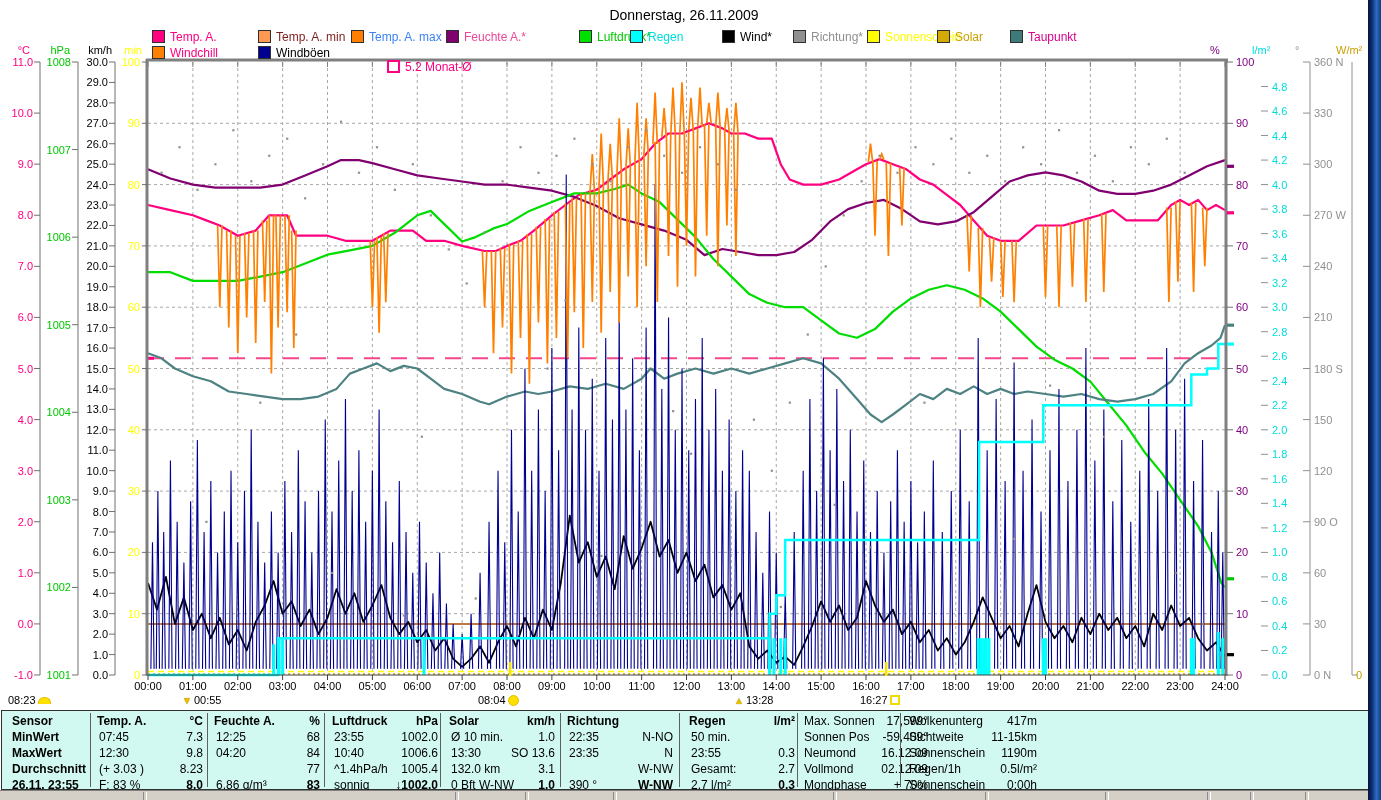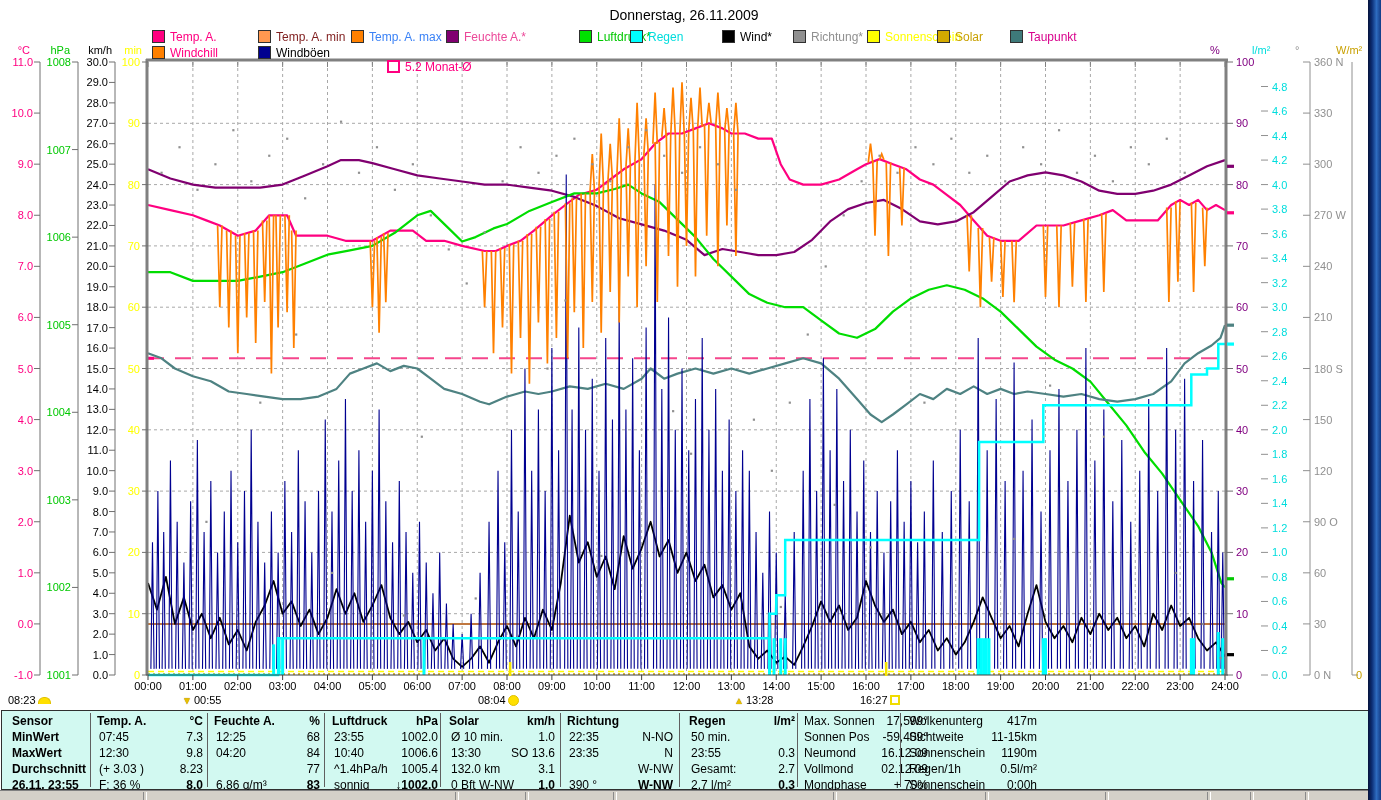--- a/index.html
+++ b/index.html
@@ -820,21 +820,21 @@
       <div class="tcell b" style="top: 51px; left: 10px;">Durchschnitt</div>
       <div class="tcell b" style="top: 67px; left: 10px;">26.11. 23:55</div>
       <div class="tcell b" style="top: 3px; left: 95px;">Temp. A.</div>
       <div class="tcell b" style="top: 3px; right: 1165px;">°C</div>
       <div class="tcell" style="top: 19px; left: 97px;">07:45</div>
       <div class="tcell" style="top: 19px; right: 1165px; margin-left: 32px;">7.3</div>
       <div class="tcell" style="top: 35px; left: 97px;">12:30</div>
       <div class="tcell" style="top: 35px; right: 1165px;">9.8</div>
       <div class="tcell" style="top: 51px; left: 97px;">(+ 3.03 )</div>
       <div class="tcell" style="top: 51px; right: 1165px;">8.23</div>
-      <div class="tcell" style="top: 67px; left: 97px;">F: 36 %</div>
+      <div class="tcell" style="top: 67px; left: 97px;">F: 83 %</div>
       <div class="tcell b" style="top: 67px; right: 1165px;">8.0</div>
       <div class="tcell b" style="top: 3px; left: 212px;">Feuchte A.</div>
       <div class="tcell b" style="top: 3px; right: 1048px;">%</div>
       <div class="tcell" style="top: 19px; left: 214px;">12:25</div>
       <div class="tcell" style="top: 19px; right: 1048px;">68</div>
       <div class="tcell" style="top: 35px; left: 214px;">04:20</div>
       <div class="tcell" style="top: 35px; right: 1048px;">84</div>
       <div class="tcell" style="top: 51px; right: 1048px;">77</div>
       <div class="tcell" style="top: 67px; left: 214px;">6.86 g/m³</div>
       <div class="tcell b" style="top: 67px; right: 1048px;">83</div>

